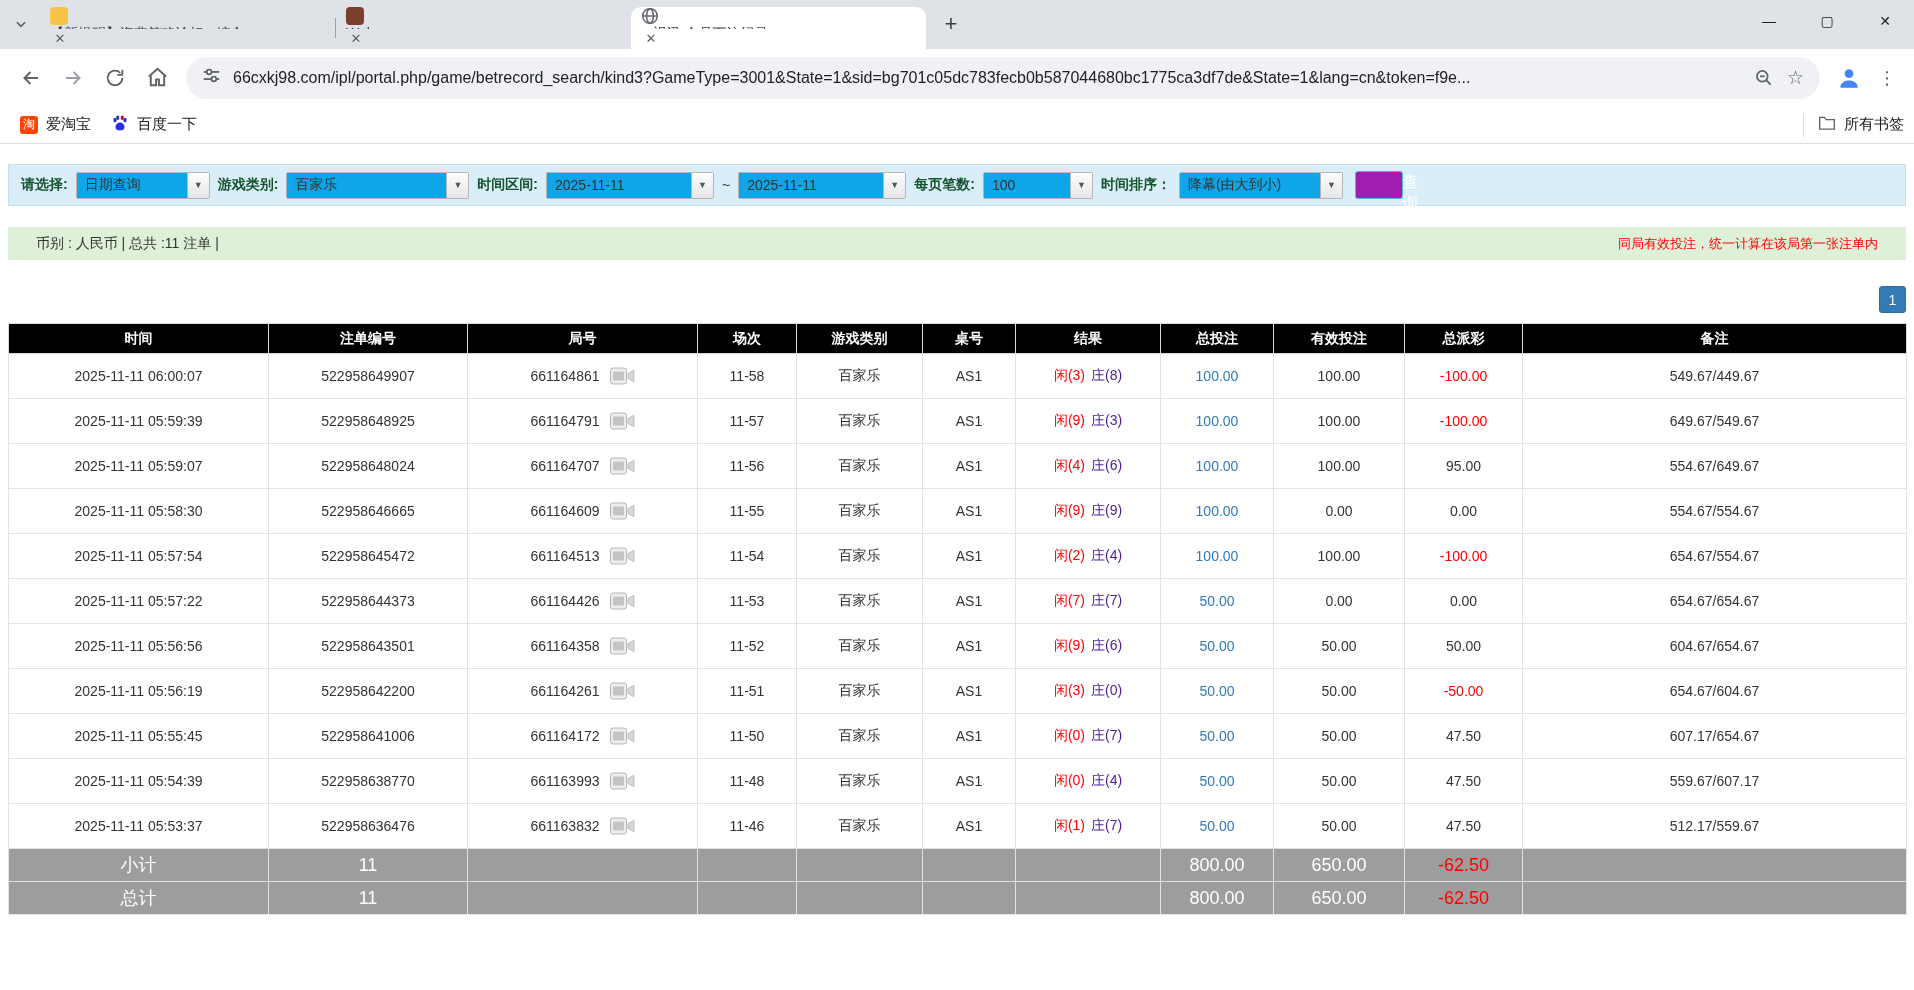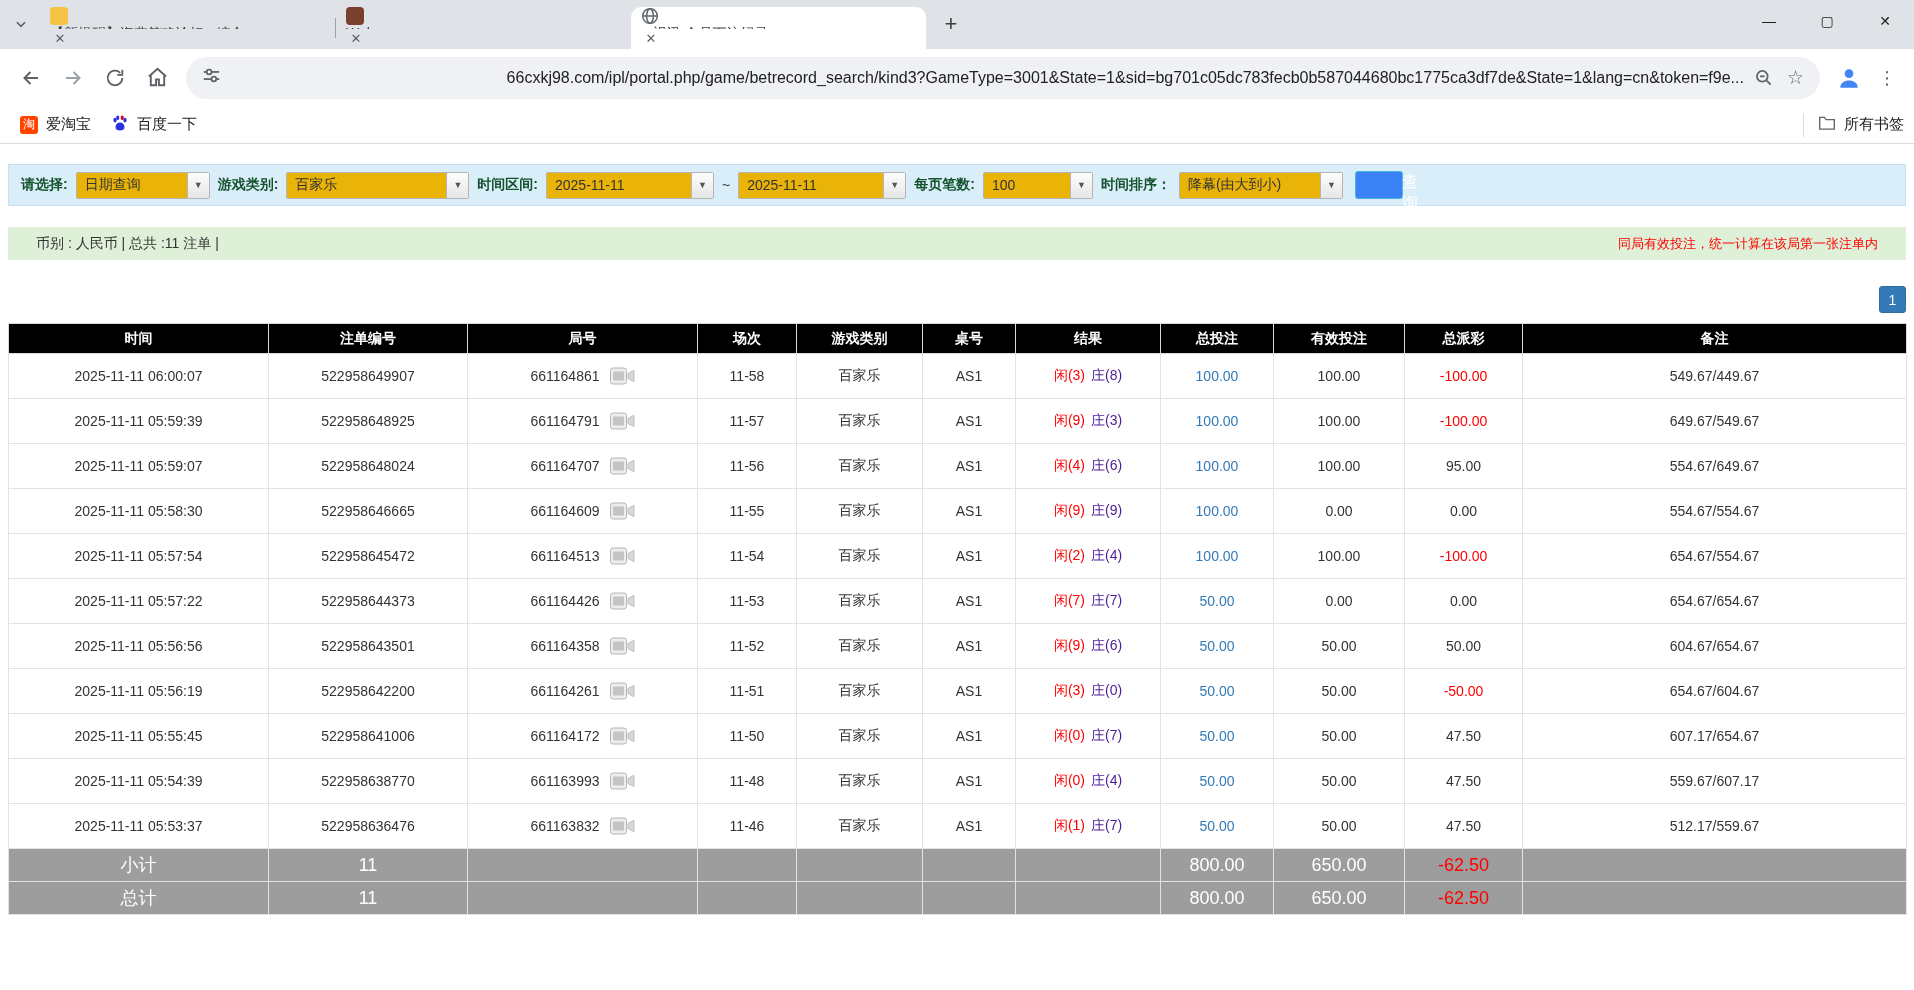--- a/index.html
+++ b/index.html
@@ -50,21 +50,21 @@
   .nav-icon-btn {
     width: 42px; height: 42px; border: none; background: transparent; border-radius: 50%;
     display: flex; align-items: center; justify-content: center; cursor: pointer; flex: 0 0 auto;
   }
   .omnibox {
     flex: 1; height: 42px; background: #eff1f4; border-radius: 21px;
     display: flex; align-items: center; padding: 0 16px; margin: 0 8px; min-width: 0;
   }
   .url-text {
     font-size: 16px; color: #202124; white-space: nowrap; overflow: hidden;
-    flex: 1; margin-left: 12px; min-width: 0; text-align: right;
+    flex: 1; margin-left: 12px; min-width: 0;
   }
   .omni-right { display: flex; align-items: center; gap: 14px; margin-left: 10px; flex: 0 0 auto; }
   .omni-icon { background: transparent; border: none; display: flex; align-items: center; cursor: pointer; }
   .star-glyph { font-size: 19px; color: #5f6368; line-height: 1; }
   .avatar-btn { width: 42px; height: 42px; border: none; background: transparent; border-radius: 50%;
     display: flex; align-items: center; justify-content: center; cursor: pointer; flex: 0 0 auto; }
   .menu-btn { width: 34px; height: 42px; border: none; background: transparent; color: #5f6368;
     font-size: 18px; cursor: pointer; flex: 0 0 auto; }
   .bookmarks-bar {
     height: 38px; background: #fff; border-bottom: 1px solid #dadce0;
@@ -85,35 +85,35 @@
   
   .page { position: relative; height: 845px; background: #fff; }
   .page-title { font-size: 18px; font-weight: normal; color: #333; padding: 26px 0 0 9px; }
   .filter-bar {
     margin: 20px 0 0 8px; width: 1898px; height: 42px;
     background: #d9eef9; border: 1px solid #c3dff0;
     display: flex; align-items: center; padding-left: 12px; gap: 8px; font-size: 14px;
   }
   .flabel { color: #14532d; flex: 0 0 auto; font-weight: bold; }
   .select {
-    background: #eab308; border: 1px solid #b5b5b5; height: 27px; display: flex;
+    background: #0ea5e9; border: 1px solid #b5b5b5; height: 27px; display: flex;
     align-items: center; border-radius: 2px; cursor: pointer; flex: 0 0 auto;
   }
   .select .txt { padding: 0 8px; font-size: 14px; color: #333; flex: 1; white-space: nowrap; overflow: hidden; }
   .select .arrow {
     width: 22px; height: 100%; border-left: 1px solid #b5b5b5;
     background: linear-gradient(#fdfdfd, #e6e6e6);
     display: flex; align-items: center; justify-content: center; font-size: 9px; color: #555;
   }
   .w134 { width: 134px; } .w183 { width: 183px; } .w168 { width: 168px; }
   .w110 { width: 110px; } .w164 { width: 164px; }
   .tilde { color: #333; }
   .search-btn {
     width: 44px; height: 28px; border: 1px solid #46b8da; border-radius: 3px;
-    background: #3b82f6; color: #fff; font-size: 16px; cursor: pointer; margin-left: 4px; padding-left: 46px;
+    background: #a21caf; color: #fff; font-size: 16px; cursor: pointer; margin-left: 4px; padding-left: 46px;
   }
   .summary-bar {
     margin: 21px 0 0 8px; width: 1898px; height: 33px; background: #dff0d8;
     display: flex; align-items: center; padding: 0 28px; font-size: 14px; color: #333;
   }
   .summary-right { margin-left: auto; color: #ff0000; font-size: 13px; }
   .pagination-row {
     width: 1898px; margin: 26px 0 0 8px; display: flex; justify-content: flex-end; height: 27px;
   }
   .page-btn {

